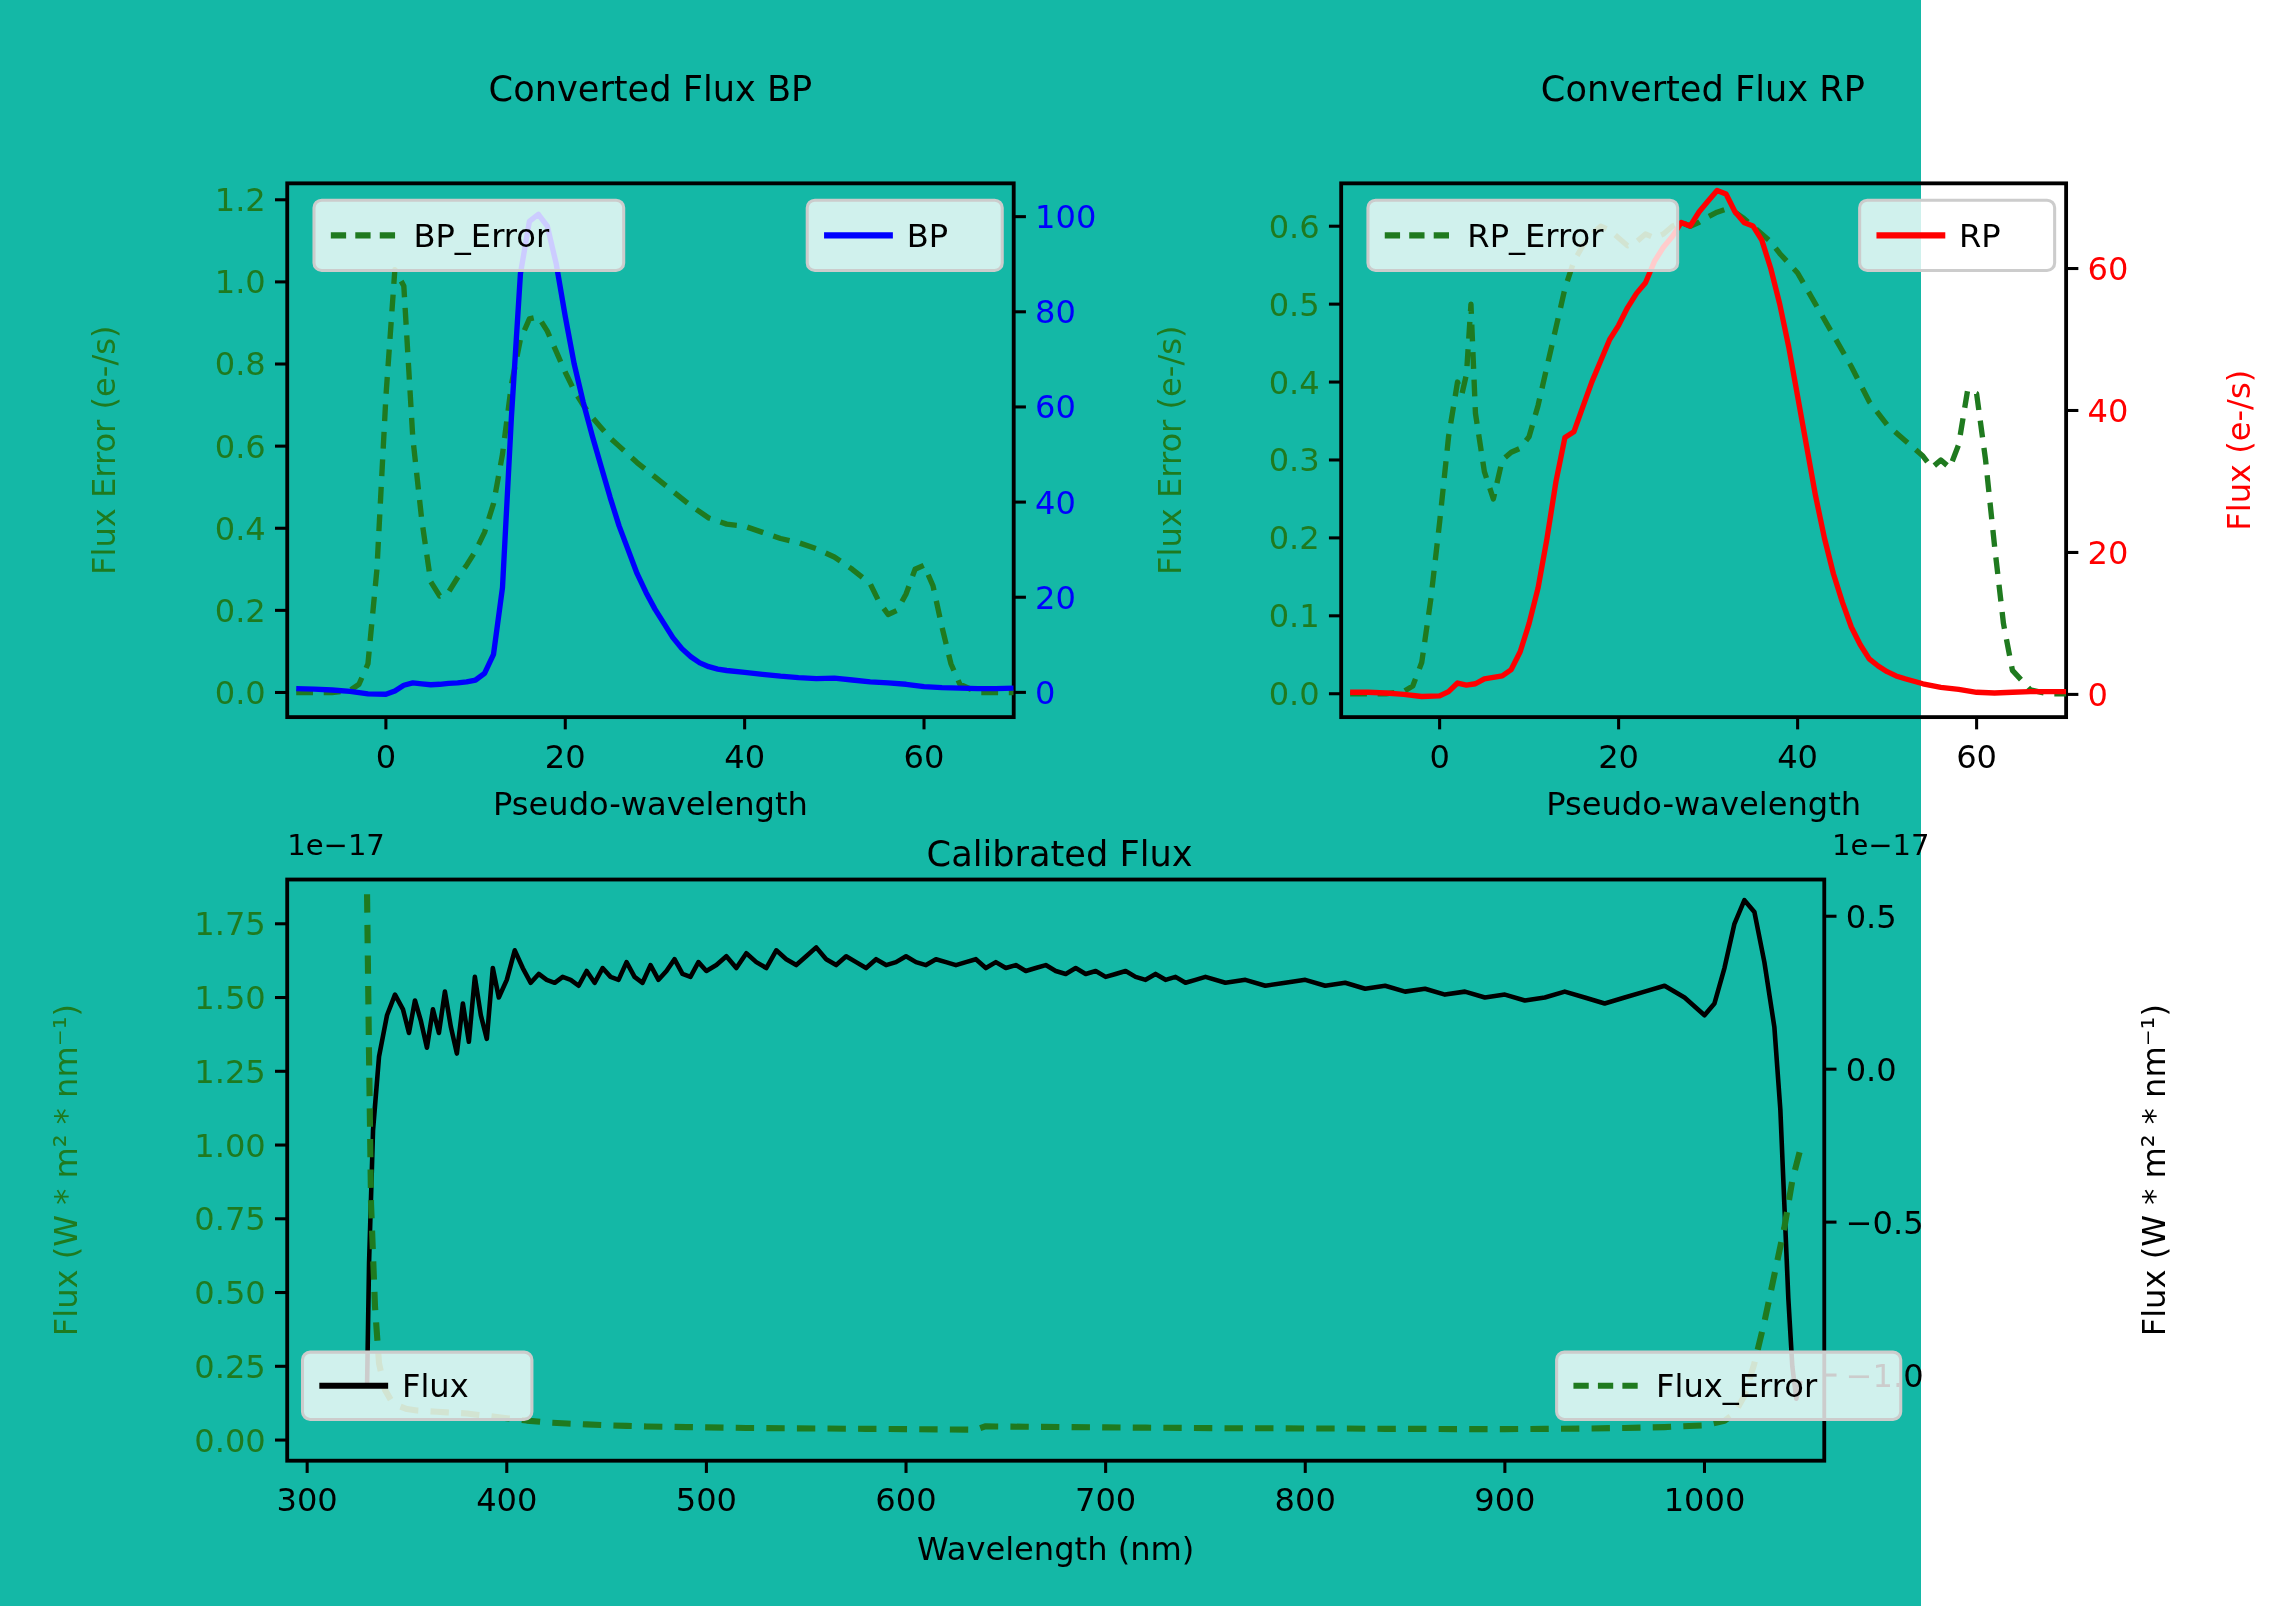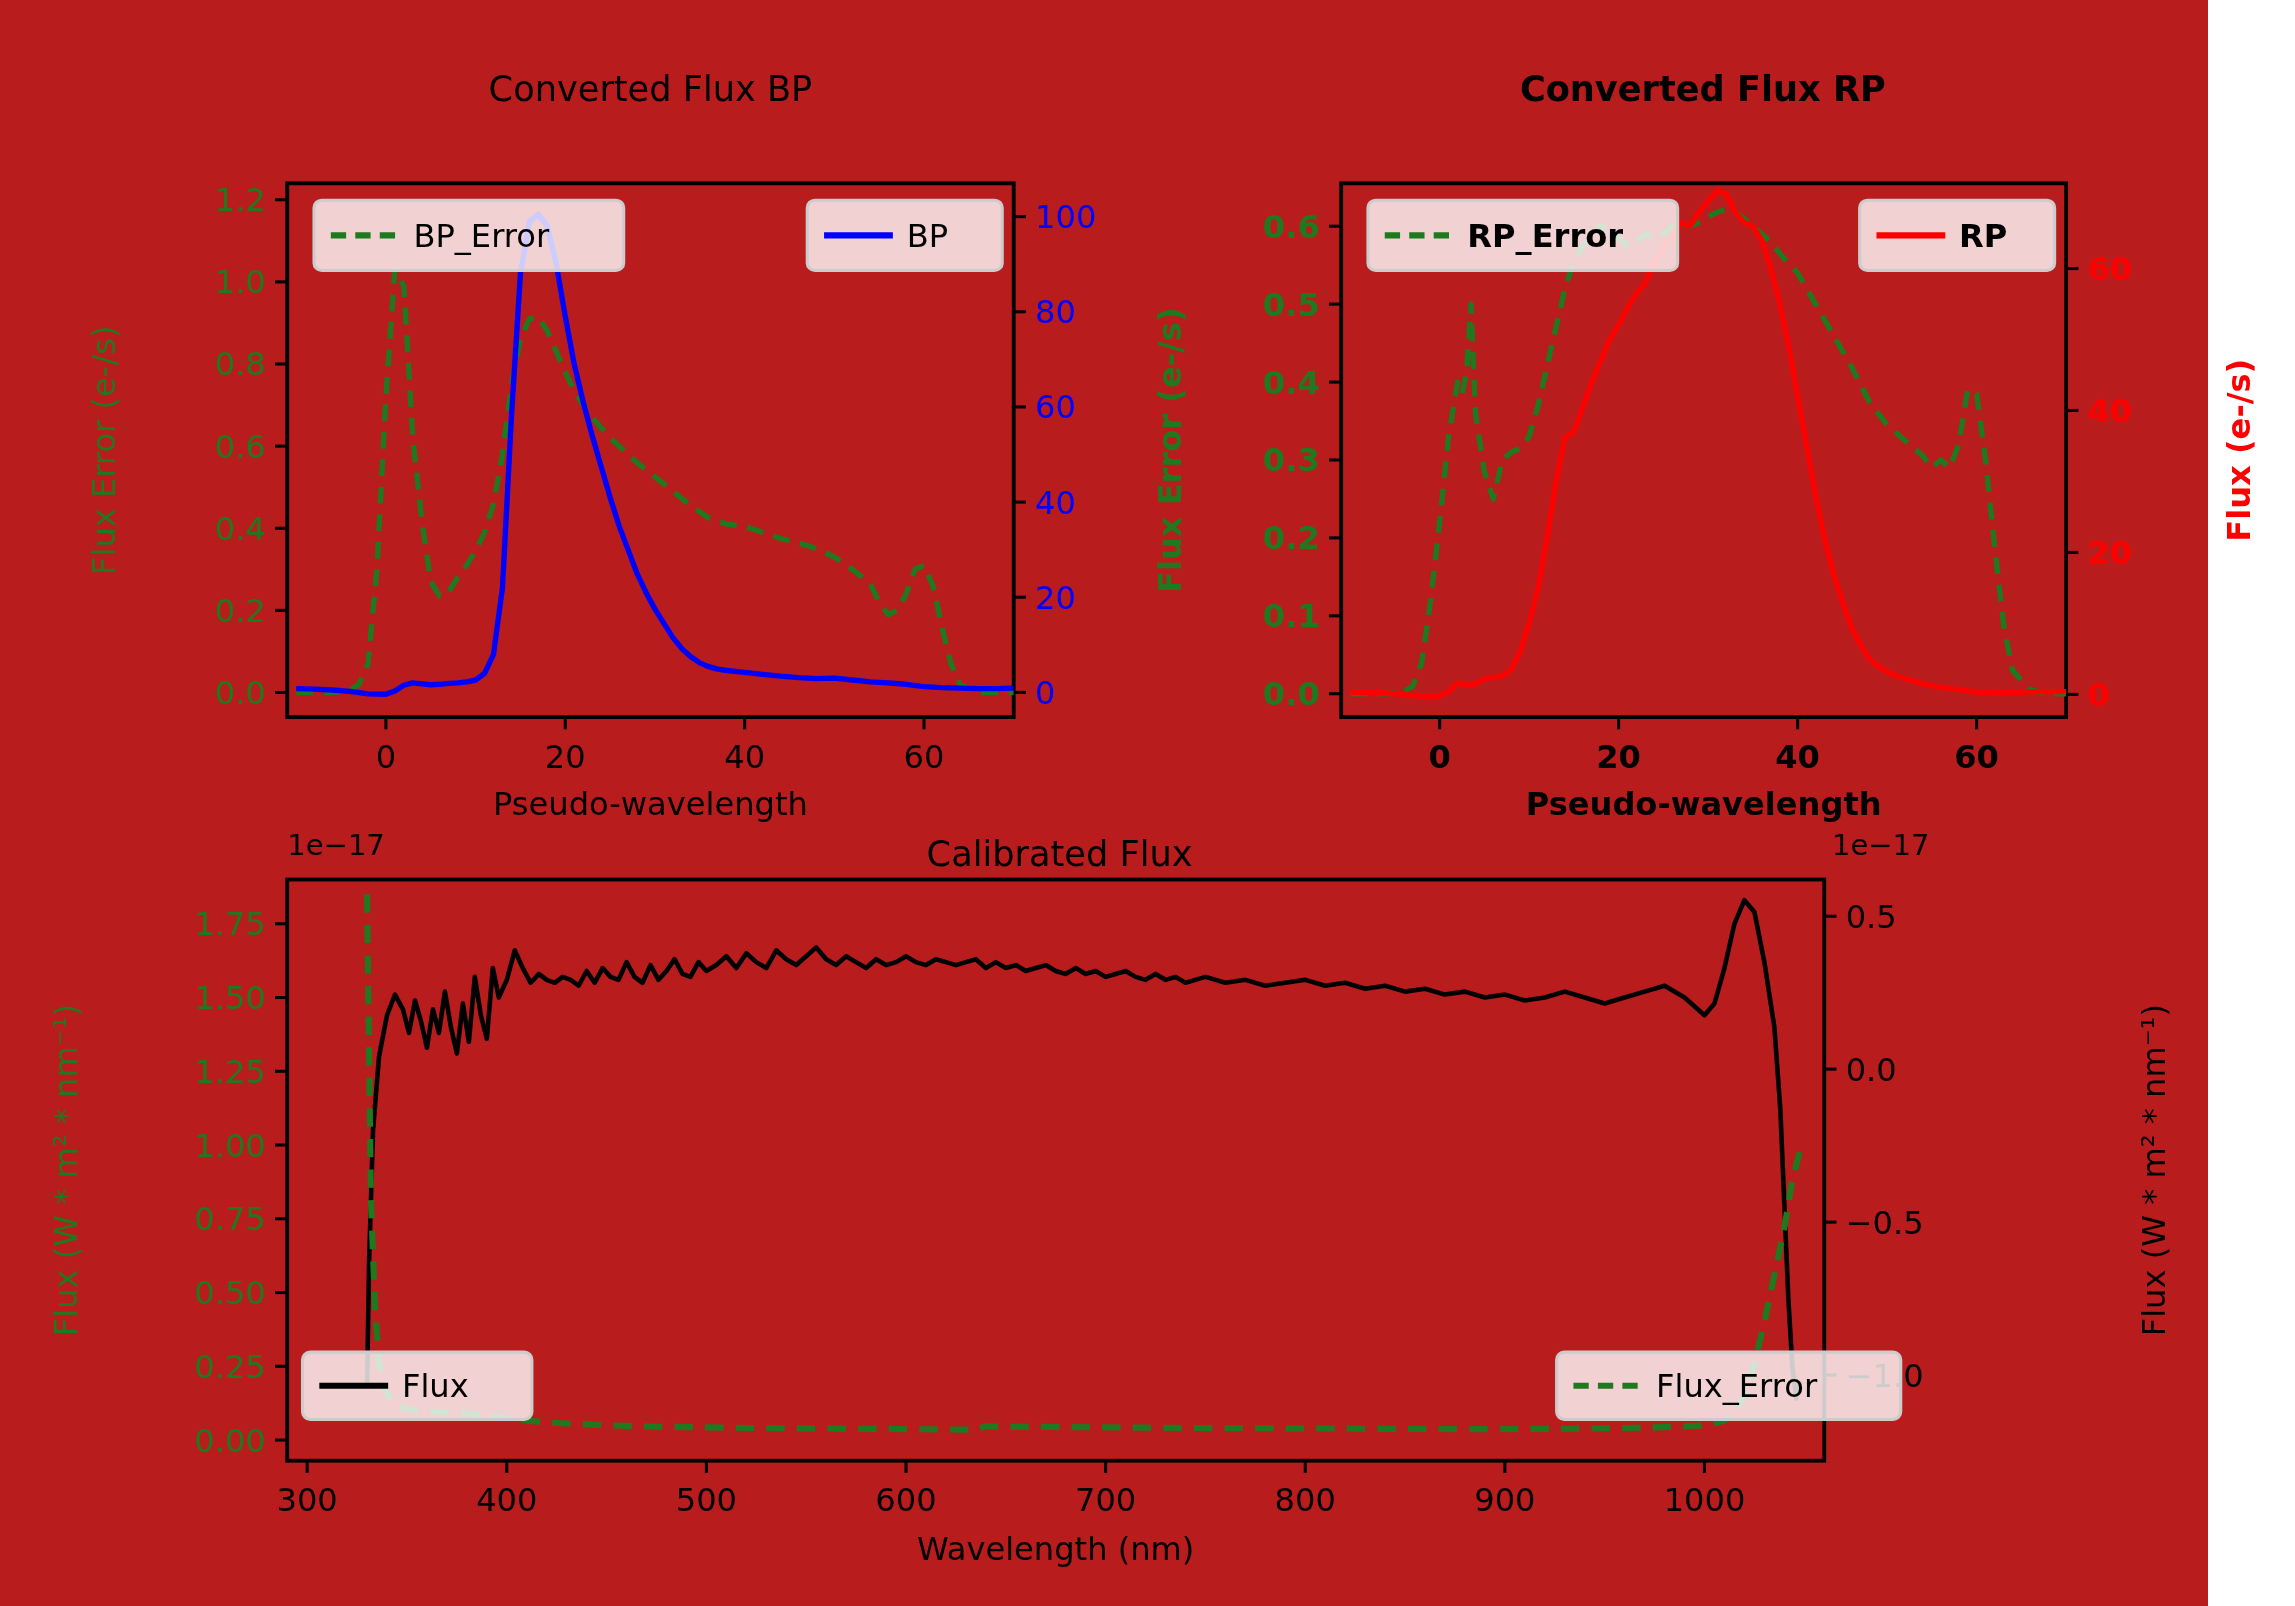--- a/index.html
+++ b/index.html
@@ -8,23 +8,23 @@
     background: #ffffff;
   }
   body {
     width: 2295px;
     height: 1607px;
     font-family: "DejaVu Sans", sans-serif;
     overflow: hidden;
   }
   #figure {
     position: relative;
-    width: 2208px;
+    width: 1921px;
     height: 1607px;
-    background: #b91c1c;
+    background: #14b8a6;
   }
   svg { display: block; }
   .panel { position: absolute; }
   text { font-family: "DejaVu Sans", sans-serif; }
   .title-text { font-size: 46px; fill: #000000; }
   .tick-text { font-size: 42px; }
   .axlabel-text { font-size: 42px; }
   .offset-text { font-size: 38px; fill: #000000; }
   .legend-text { font-size: 42px; fill: #000000; }
   .spine { fill: none; stroke: #000000; stroke-width: 5; }
@@ -101,21 +101,21 @@
           </g>
           <g>
             <rect x="1055" y="182" width="255" height="92" rx="10" class="legend-box"></rect>
             <line x1="1077" y1="228" x2="1167" y2="228" stroke="#0000ff" stroke-width="8" stroke-linecap="butt"></line>
             <text x="1185" y="243" text-anchor="start" class="legend-text">BP</text>
           </g>
         </g>
     </svg>
   </div>
 
-  <div class="panel" style="left:1148px; top:61px;font-weight:bold;">
+  <div class="panel" style="left:1148px; top:61px;">
     <svg width="1148" height="780" viewBox="0 0 1500 1020">
       <text class="title-text" x="725" y="52" text-anchor="middle">Converted Flux RP</text>
       <g id="rp-axes">
           <rect x="252" y="160" width="948" height="698" class="spine"></rect>
           <line x1="380.74074074074076" y1="858" x2="380.74074074074076" y2="874" class="tickmark"></line>
           <text x="380.74074074074076" y="924" text-anchor="middle" fill="#000" class="tick-text">0</text>
           <line x1="614.8148148148148" y1="858" x2="614.8148148148148" y2="874" class="tickmark"></line>
           <text x="614.8148148148148" y="924" text-anchor="middle" fill="#000" class="tick-text">20</text>
           <line x1="848.8888888888889" y1="858" x2="848.8888888888889" y2="874" class="tickmark"></line>
           <text x="848.8888888888889" y="924" text-anchor="middle" fill="#000" class="tick-text">40</text>

